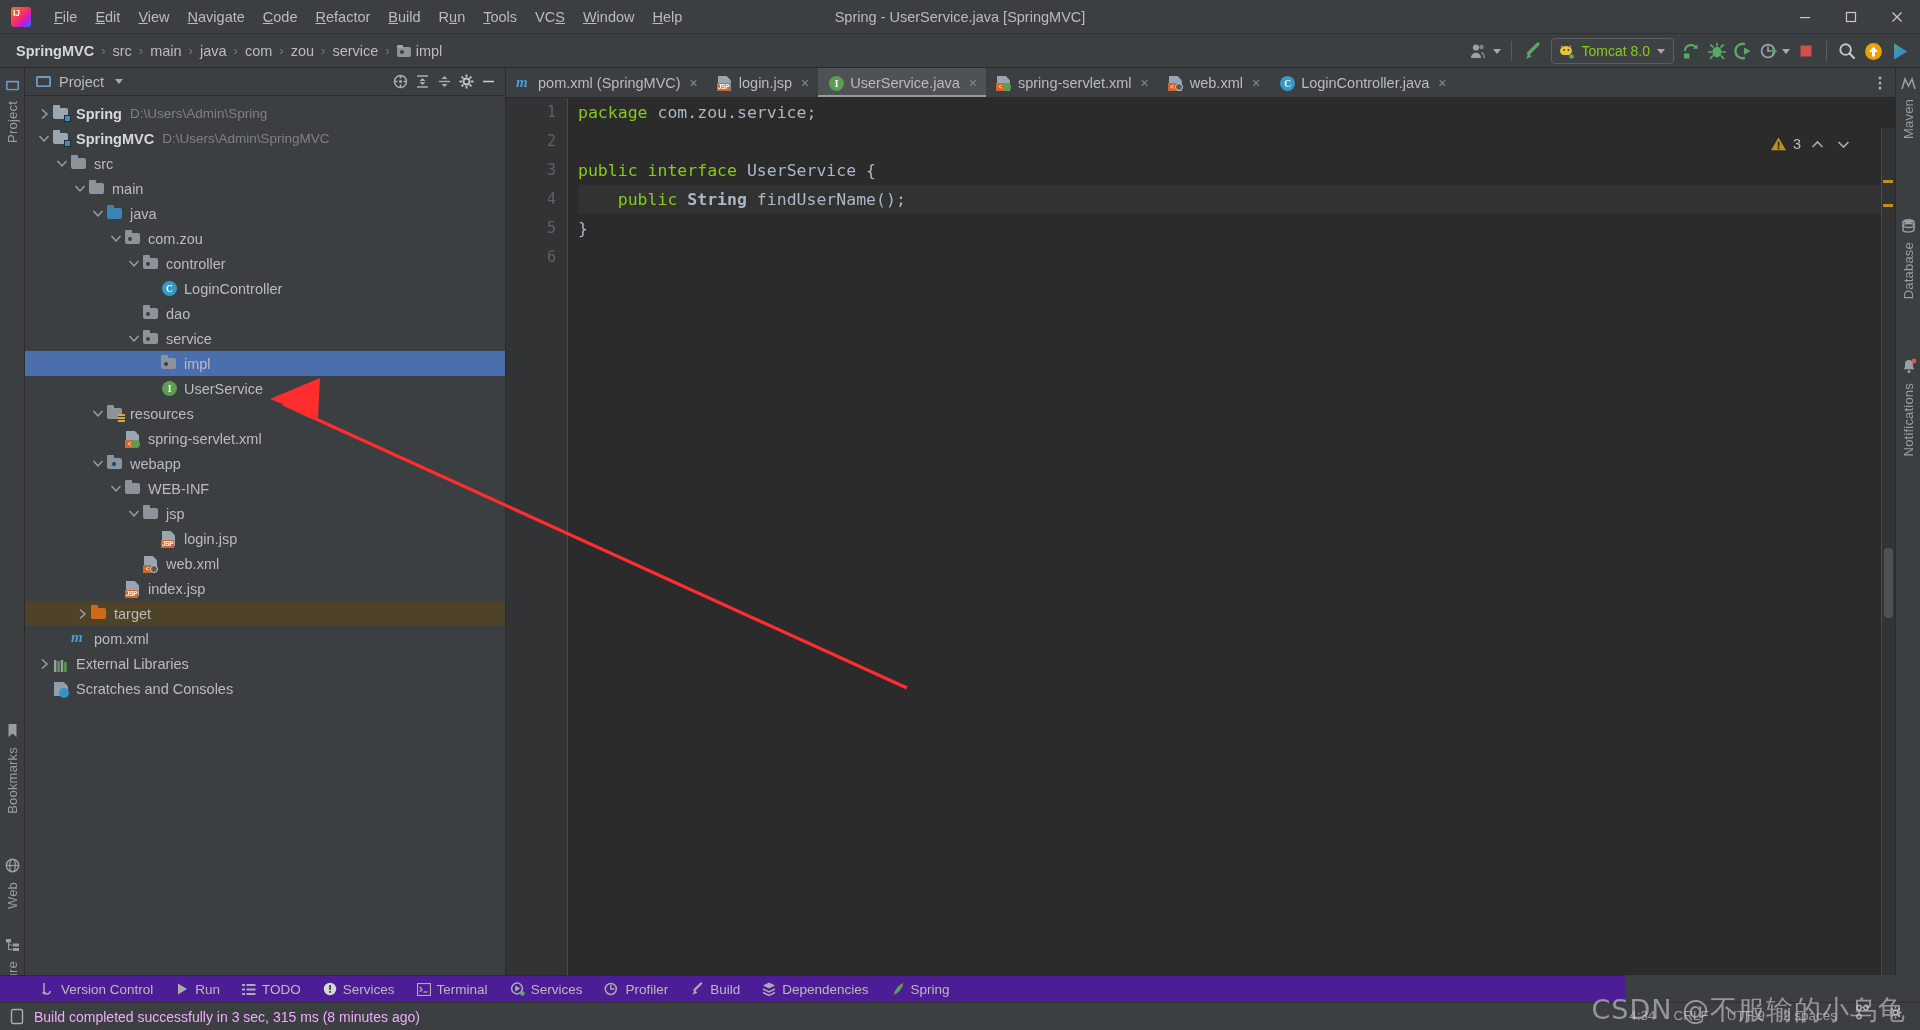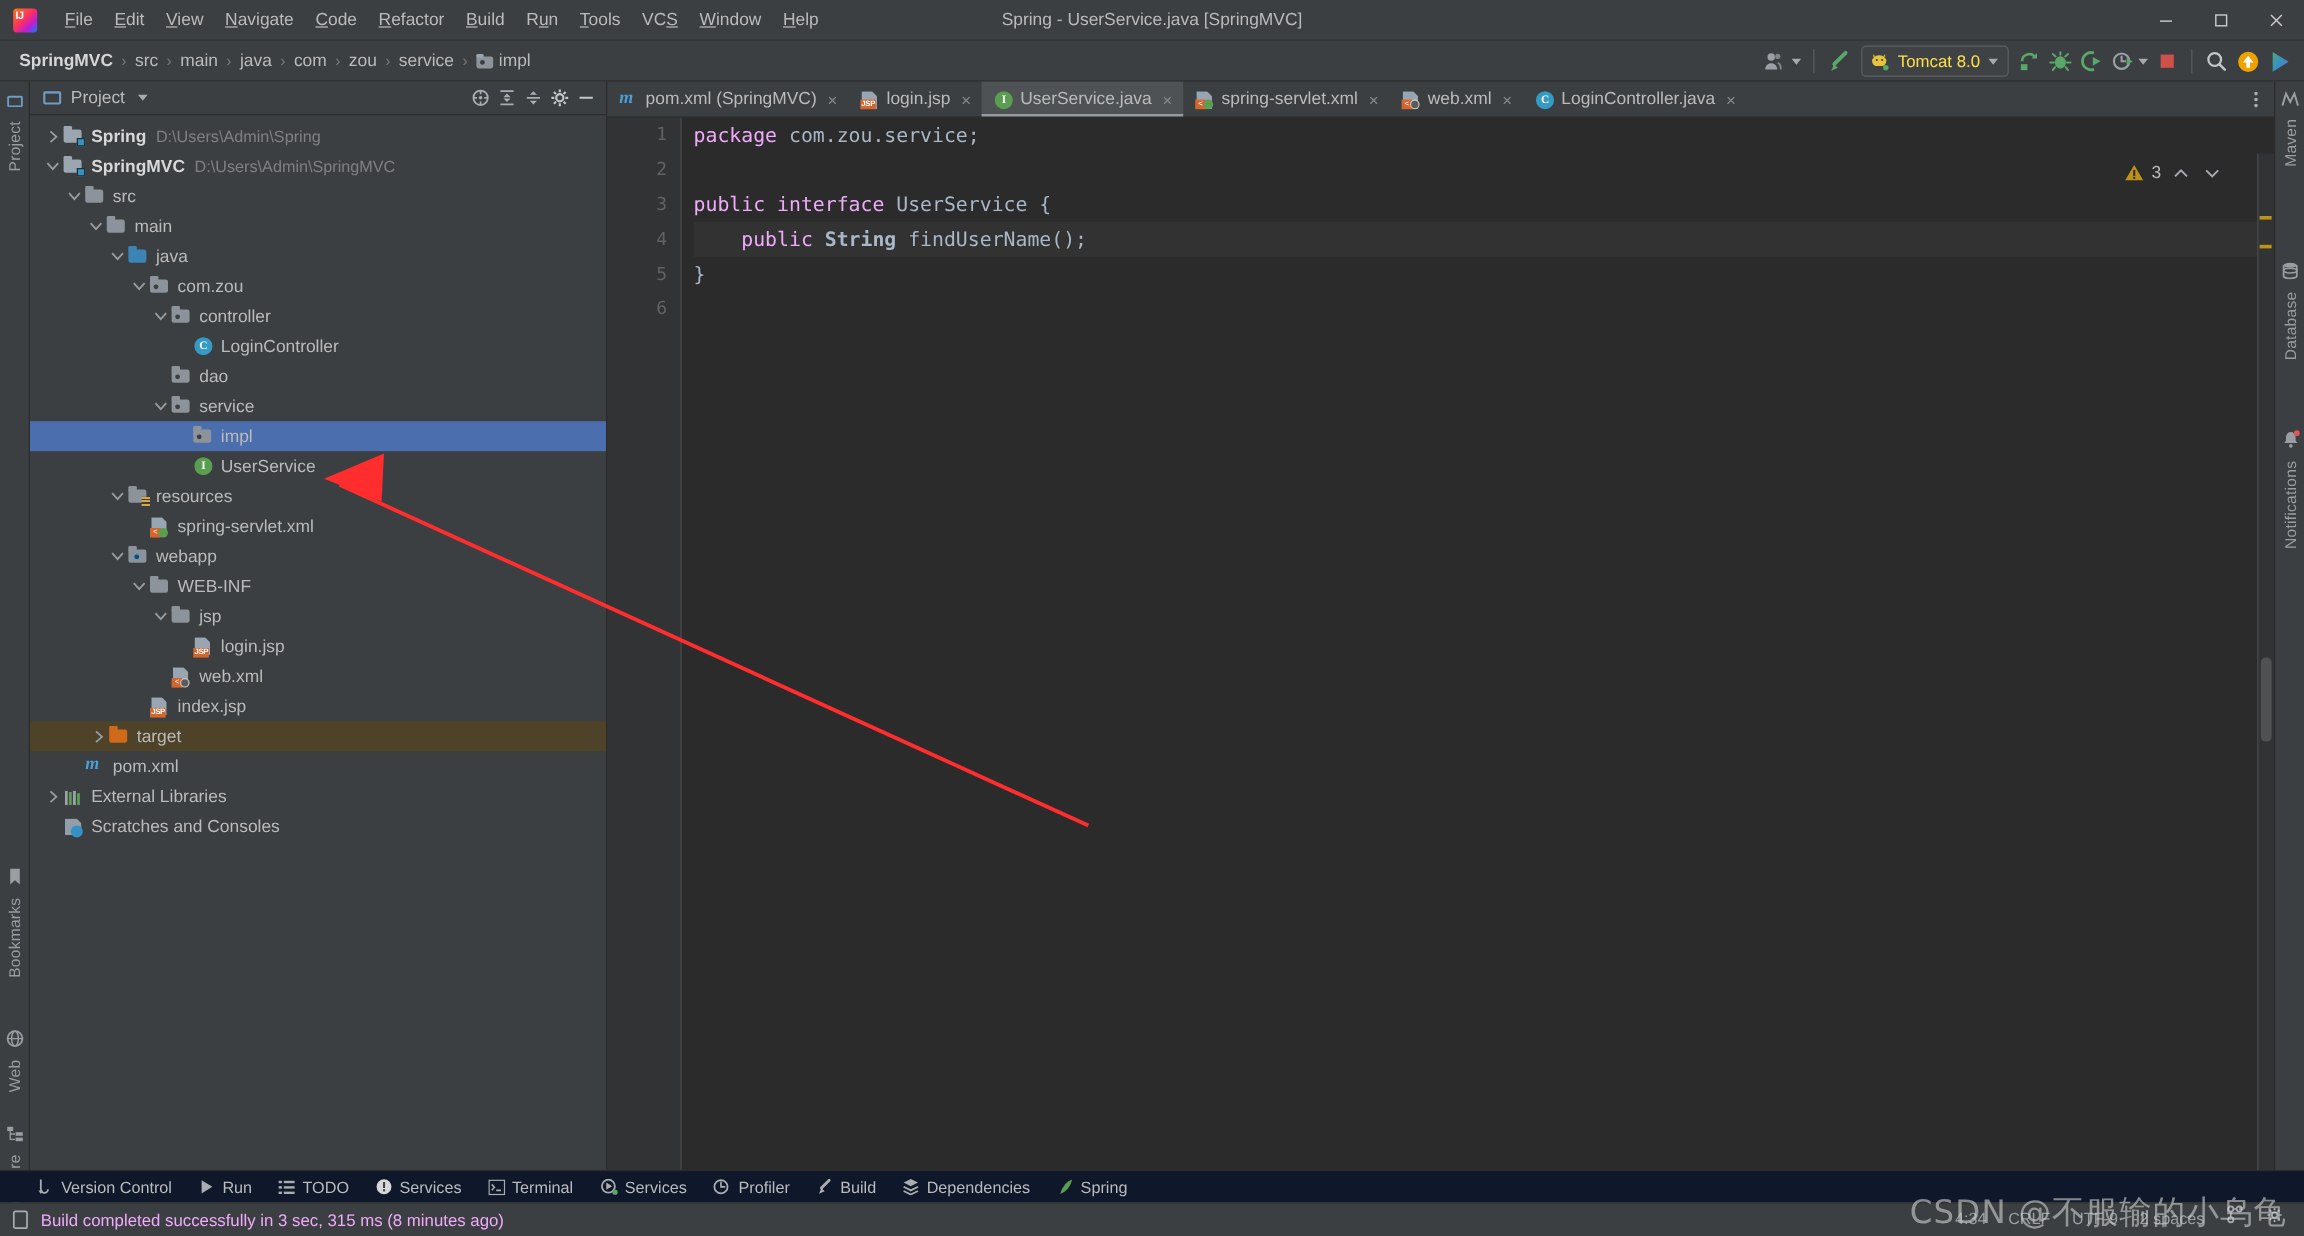--- a/index.html
+++ b/index.html
@@ -87,21 +87,21 @@
   .tb-btn {
     height: 28px; min-width: 26px; display: flex; align-items: center;
     justify-content: center; cursor: default; border-radius: 3px; padding: 0 3px;
   }
   .tb-sep { width: 1px; height: 20px; background: #5A5D5E; margin: 0 7px; }
   .run-config {
     height: 26px; display: flex; align-items: center; gap: 7px;
     border: 1px solid #5E6060; border-radius: 4px; padding: 0 8px 0 6px;
     background: #3F4244; margin: 0 4px;
   }
-  .run-config .label { font-size: 14px; color: #fde047; white-space: nowrap; }
+  .run-config .label { font-size: 14px; color: #84cc16; white-space: nowrap; }
   .caret-dn {
     width: 0; height: 0; border-left: 4px solid transparent;
     border-right: 4px solid transparent; border-top: 5px solid #A9A9A9;
   }
 
   
   .left-stripe {
     position: absolute; left: 0; top: 68px; width: 25px; bottom: 55px;
     background: #3C3F41; border-right: 1px solid #2B2B2B;
   }
@@ -244,21 +244,21 @@
     height: 29px; line-height: 29px; text-align: right; padding-right: 11px;
     font-family: "DejaVu Sans Mono", monospace; font-size: 15px; color: #606366;
   }
   .code {
     position: absolute; left: 62px; top: 0; right: 0; bottom: 0;
     font-family: "DejaVu Sans Mono", monospace; font-size: 16.5px;
     padding-left: 10px;
   }
   .cline { height: 29px; line-height: 29px; white-space: pre; }
   .cline.current { background: #323232; }
-  .kw { color: #f0abfc; }
+  .kw { color: #84cc16; }
   .plain { color: #A9B7C6; }
   .type { color: #A9B7C6; font-weight: bold; }
   .ident { color: #A9B7C6; }
 
   
   .inspect-widget {
     position: absolute; right: 42px; top: 36px; display: flex; align-items: center;
     gap: 6px; z-index: 5;
   }
   .warn-count { font-size: 14.5px; color: #BBBBBB; }
@@ -273,22 +273,22 @@
   .mark {
     position: absolute; right: 2px; width: 10px; height: 3px; background: #BE9117;
   }
   .scrollthumb {
     position: absolute; right: 2px; width: 9px; border-radius: 4px;
     background: #4F5152;
   }
 
   
   .bottom-bar {
-    position: absolute; left: 0; bottom: 28px; width: 1920px; height: 27px;
-    background: #0f172a; display: flex; align-items: center; padding-left: 20px;
+    position: absolute; left: 0; bottom: 28px; width: 1625px; height: 27px;
+    background: #4c1d95; display: flex; align-items: center; padding-left: 30px;
     border-top: 1px solid #2B2B2B; gap: 0px;
   }
   .bb-item {
     display: flex; align-items: center; gap: 6px; padding: 0 11px; height: 25px;
     font-size: 13.5px; color: #BBBBBB; cursor: default; border-radius: 3px;
     white-space: nowrap;
   }
   .statusbar {
     position: absolute; left: 0; bottom: 0; width: 1920px; height: 28px;
     background: #3C3F41; display: flex; align-items: center; padding-left: 10px;

